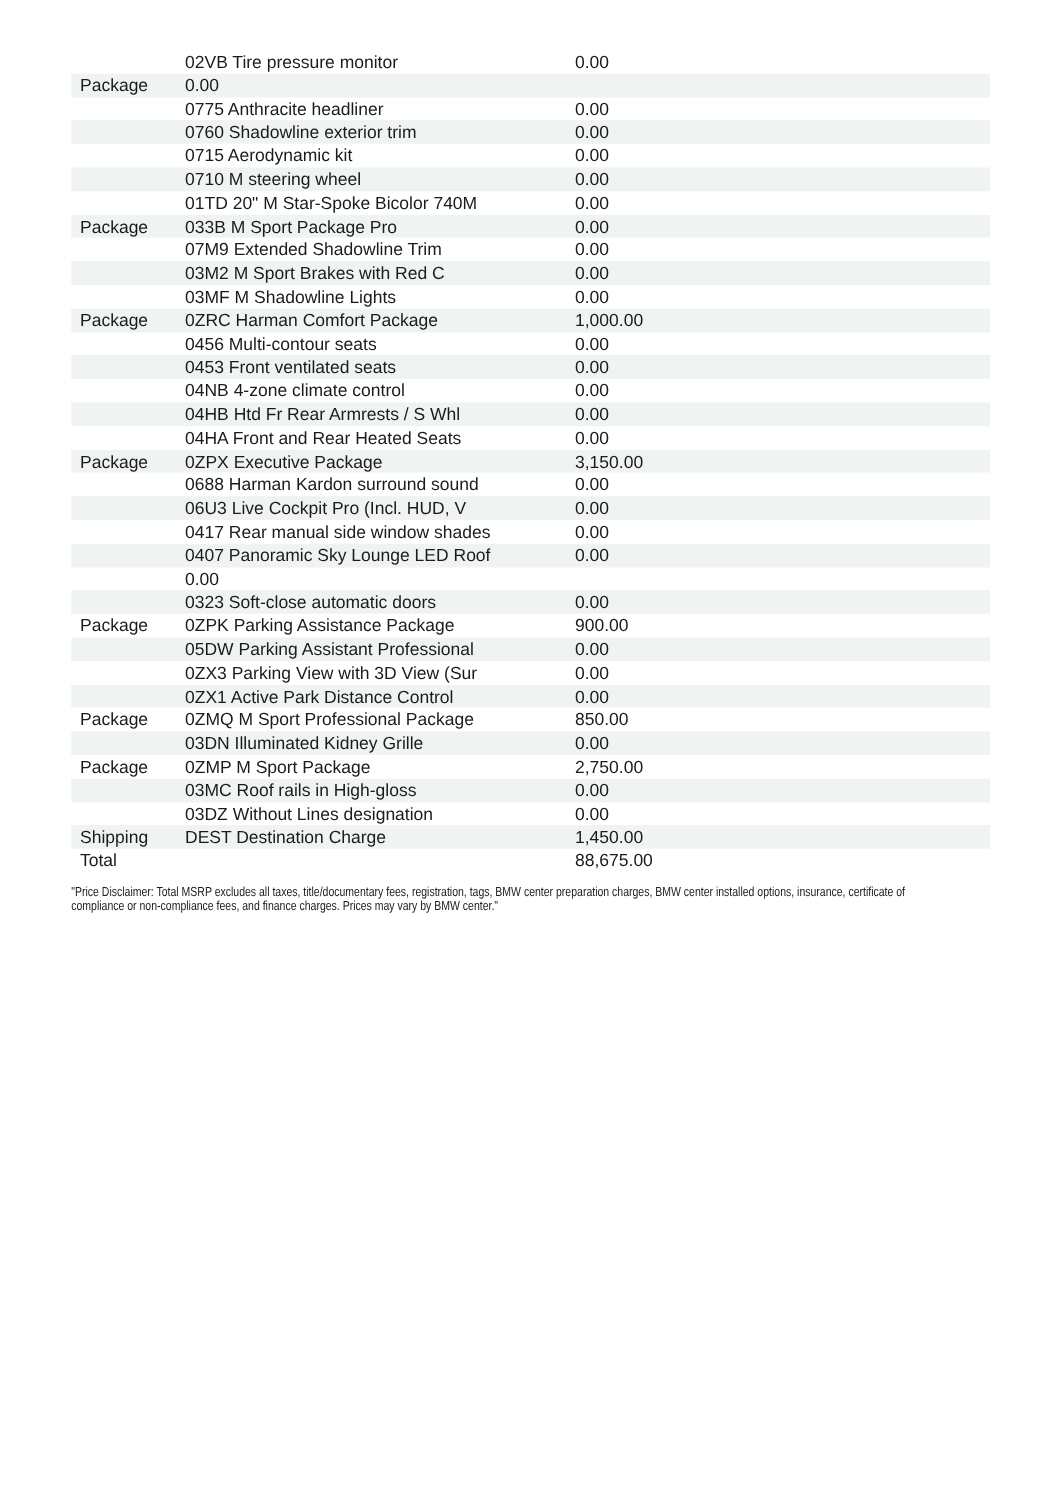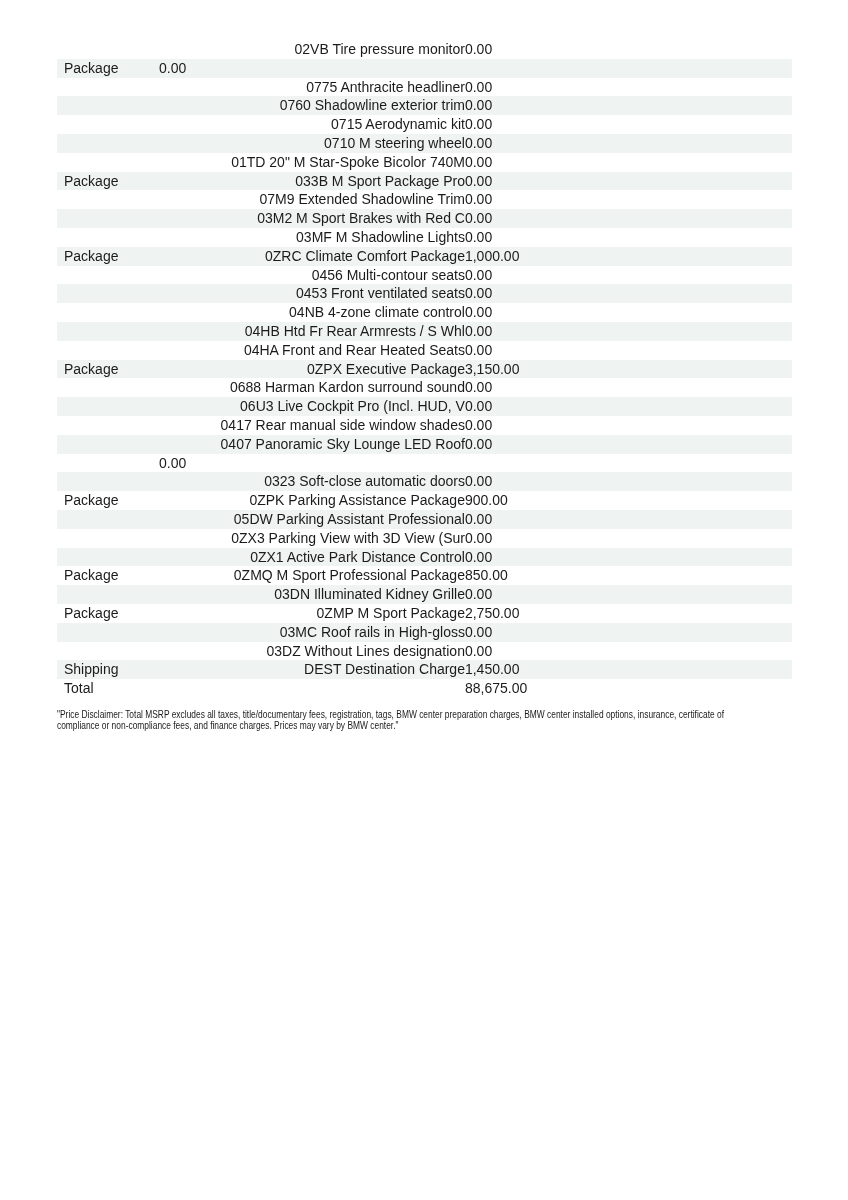--- a/index.html
+++ b/index.html
@@ -31,26 +31,25 @@
   }
   .row.shaded {
     background: #eff3f1;
   }
   .cell {
     box-sizing: border-box;
     white-space: nowrap;
     overflow: visible;
   }
   .cell.category {
-    width: 102px;
+    width: 91px;
     padding-left: 7px;
   }
   .cell.desc {
     width: 312px;
-    text-align: right;
   }
   .cell.price {
     width: 150px;
   }
   .cell.spacer {
     width: 182px;
   }
   .disclaimer {
     position: absolute;
     left: 57px;
@@ -130,21 +129,21 @@
         <div class="cell spacer"></div>
       </div>
       <div class="row">
         <div class="cell category"></div>
         <div class="cell desc">03MF M Shadowline Lights</div>
         <div class="cell price">0.00</div>
         <div class="cell spacer"></div>
       </div>
       <div class="row shaded">
         <div class="cell category">Package</div>
-        <div class="cell desc">0ZRC Climate Comfort Package</div>
+        <div class="cell desc">0ZRC Harman Comfort Package</div>
         <div class="cell price">1,000.00</div>
         <div class="cell spacer"></div>
       </div>
       <div class="row">
         <div class="cell category"></div>
         <div class="cell desc">0456 Multi-contour seats</div>
         <div class="cell price">0.00</div>
         <div class="cell spacer"></div>
       </div>
       <div class="row shaded">

